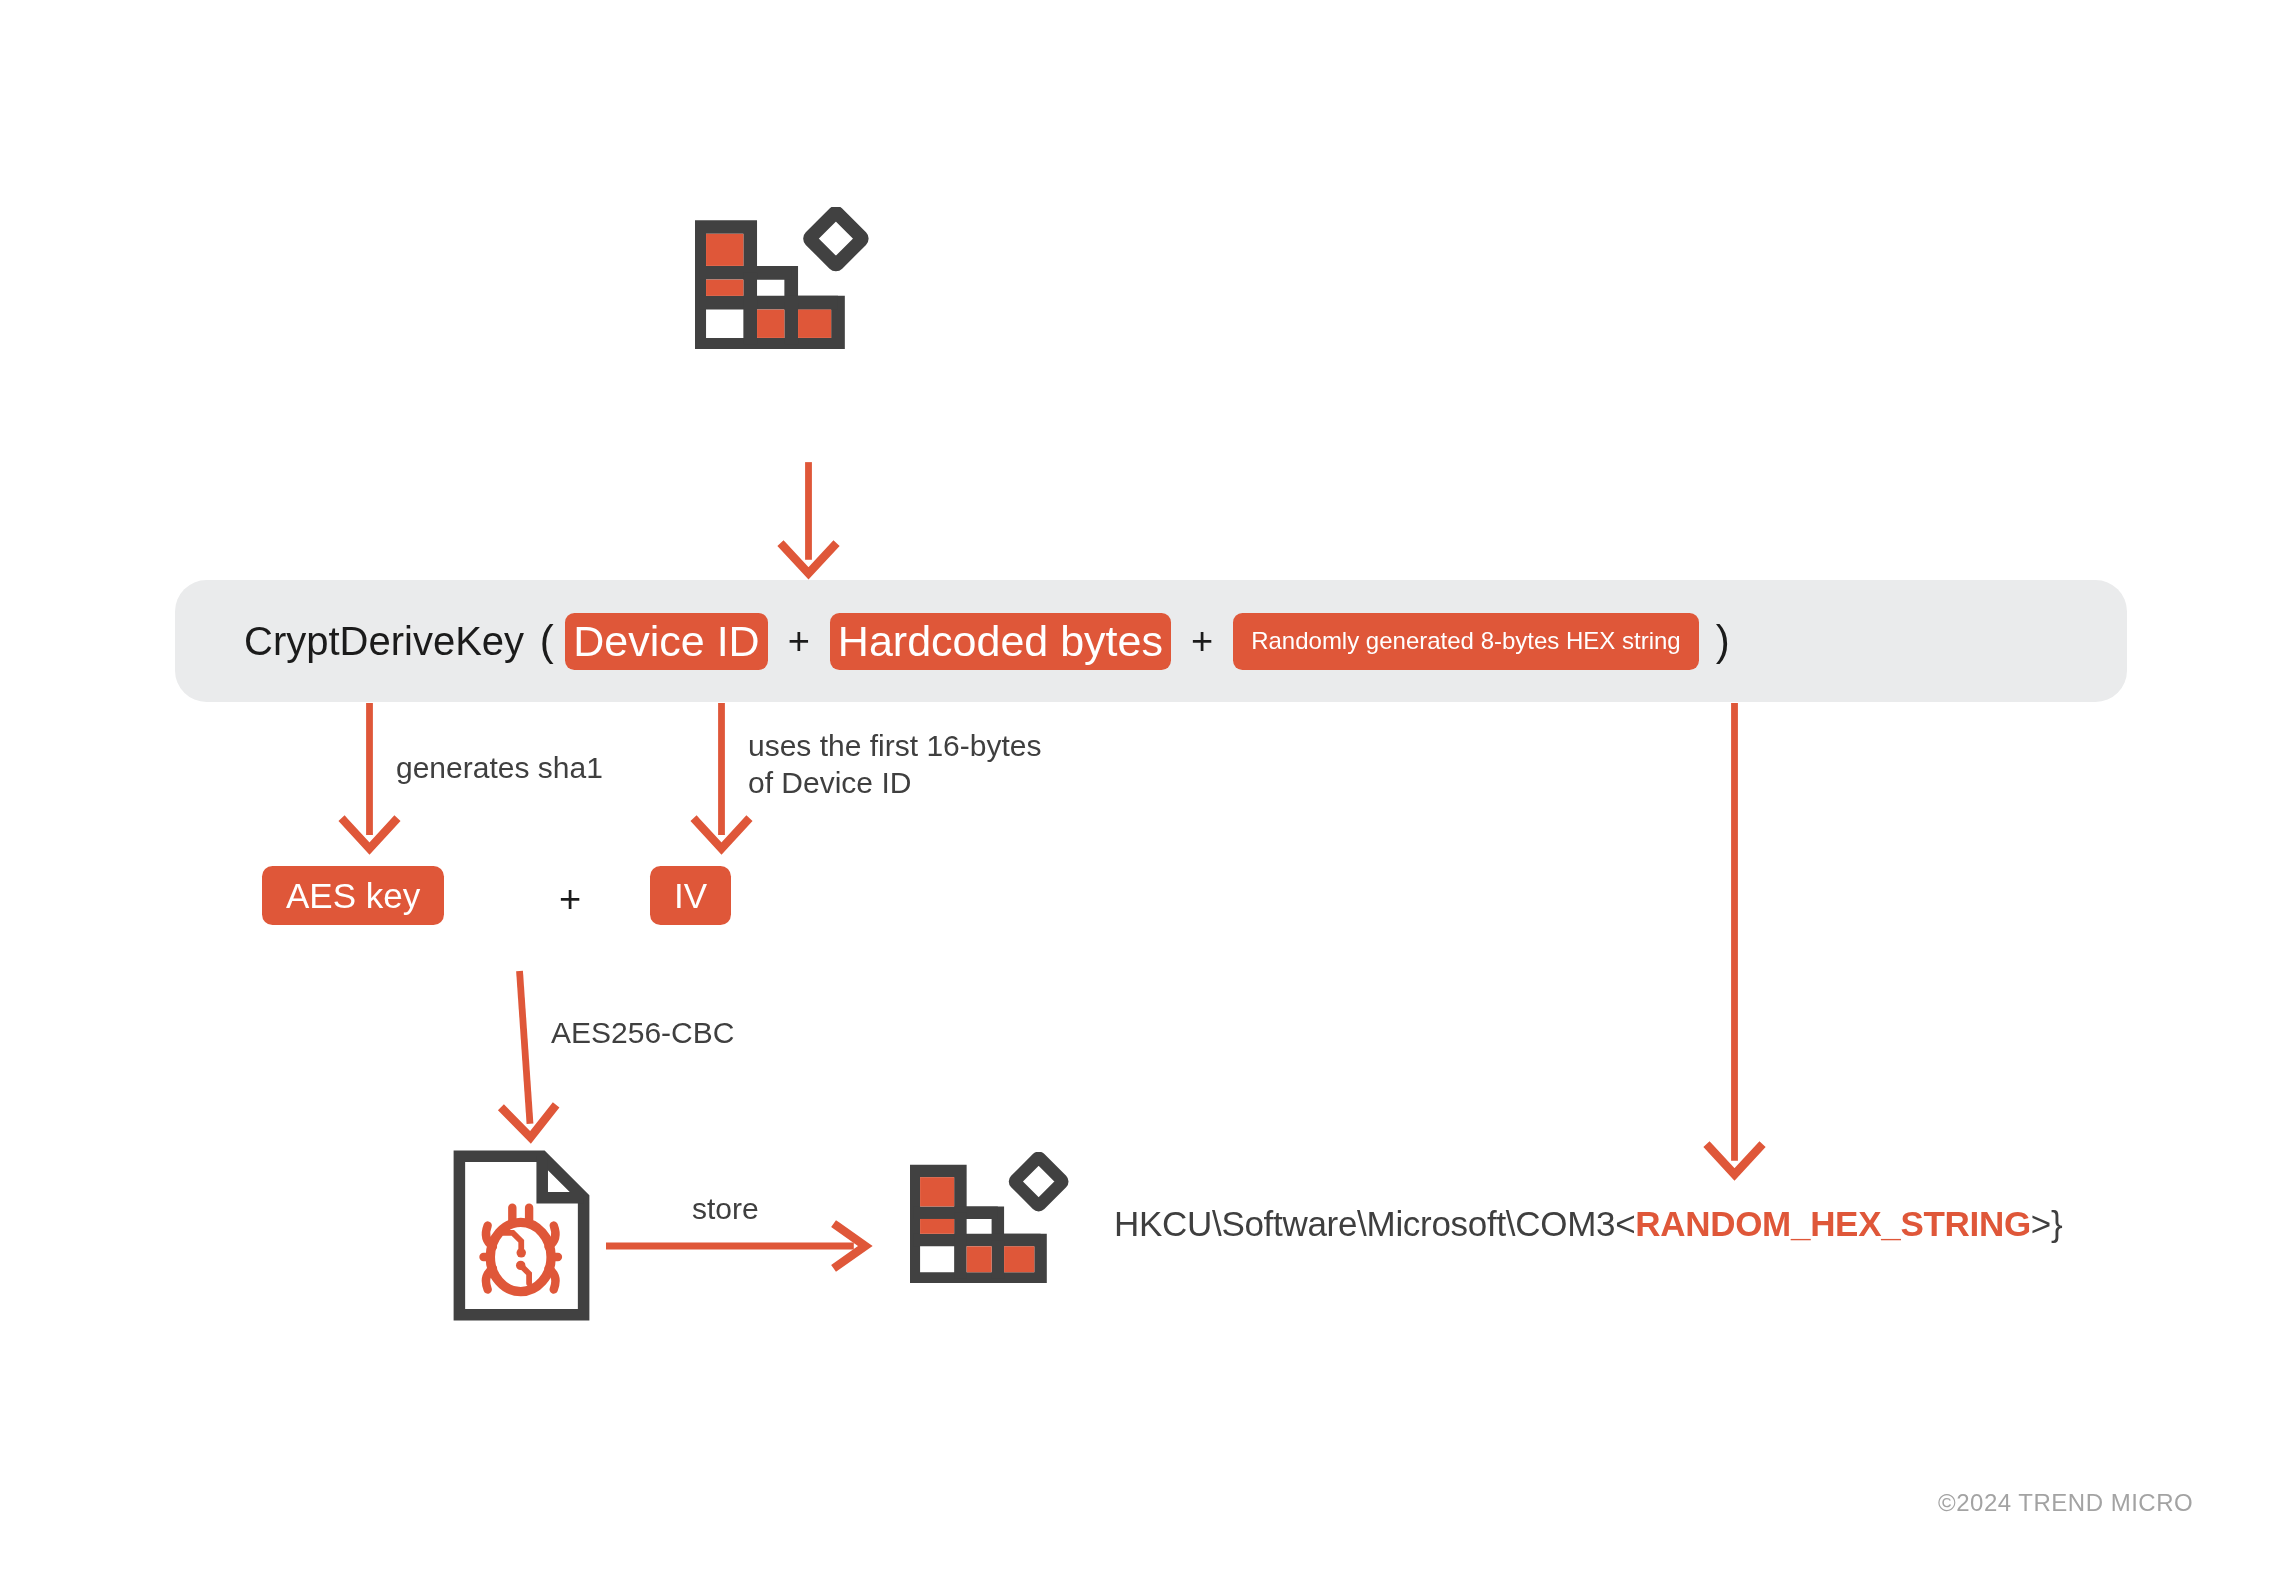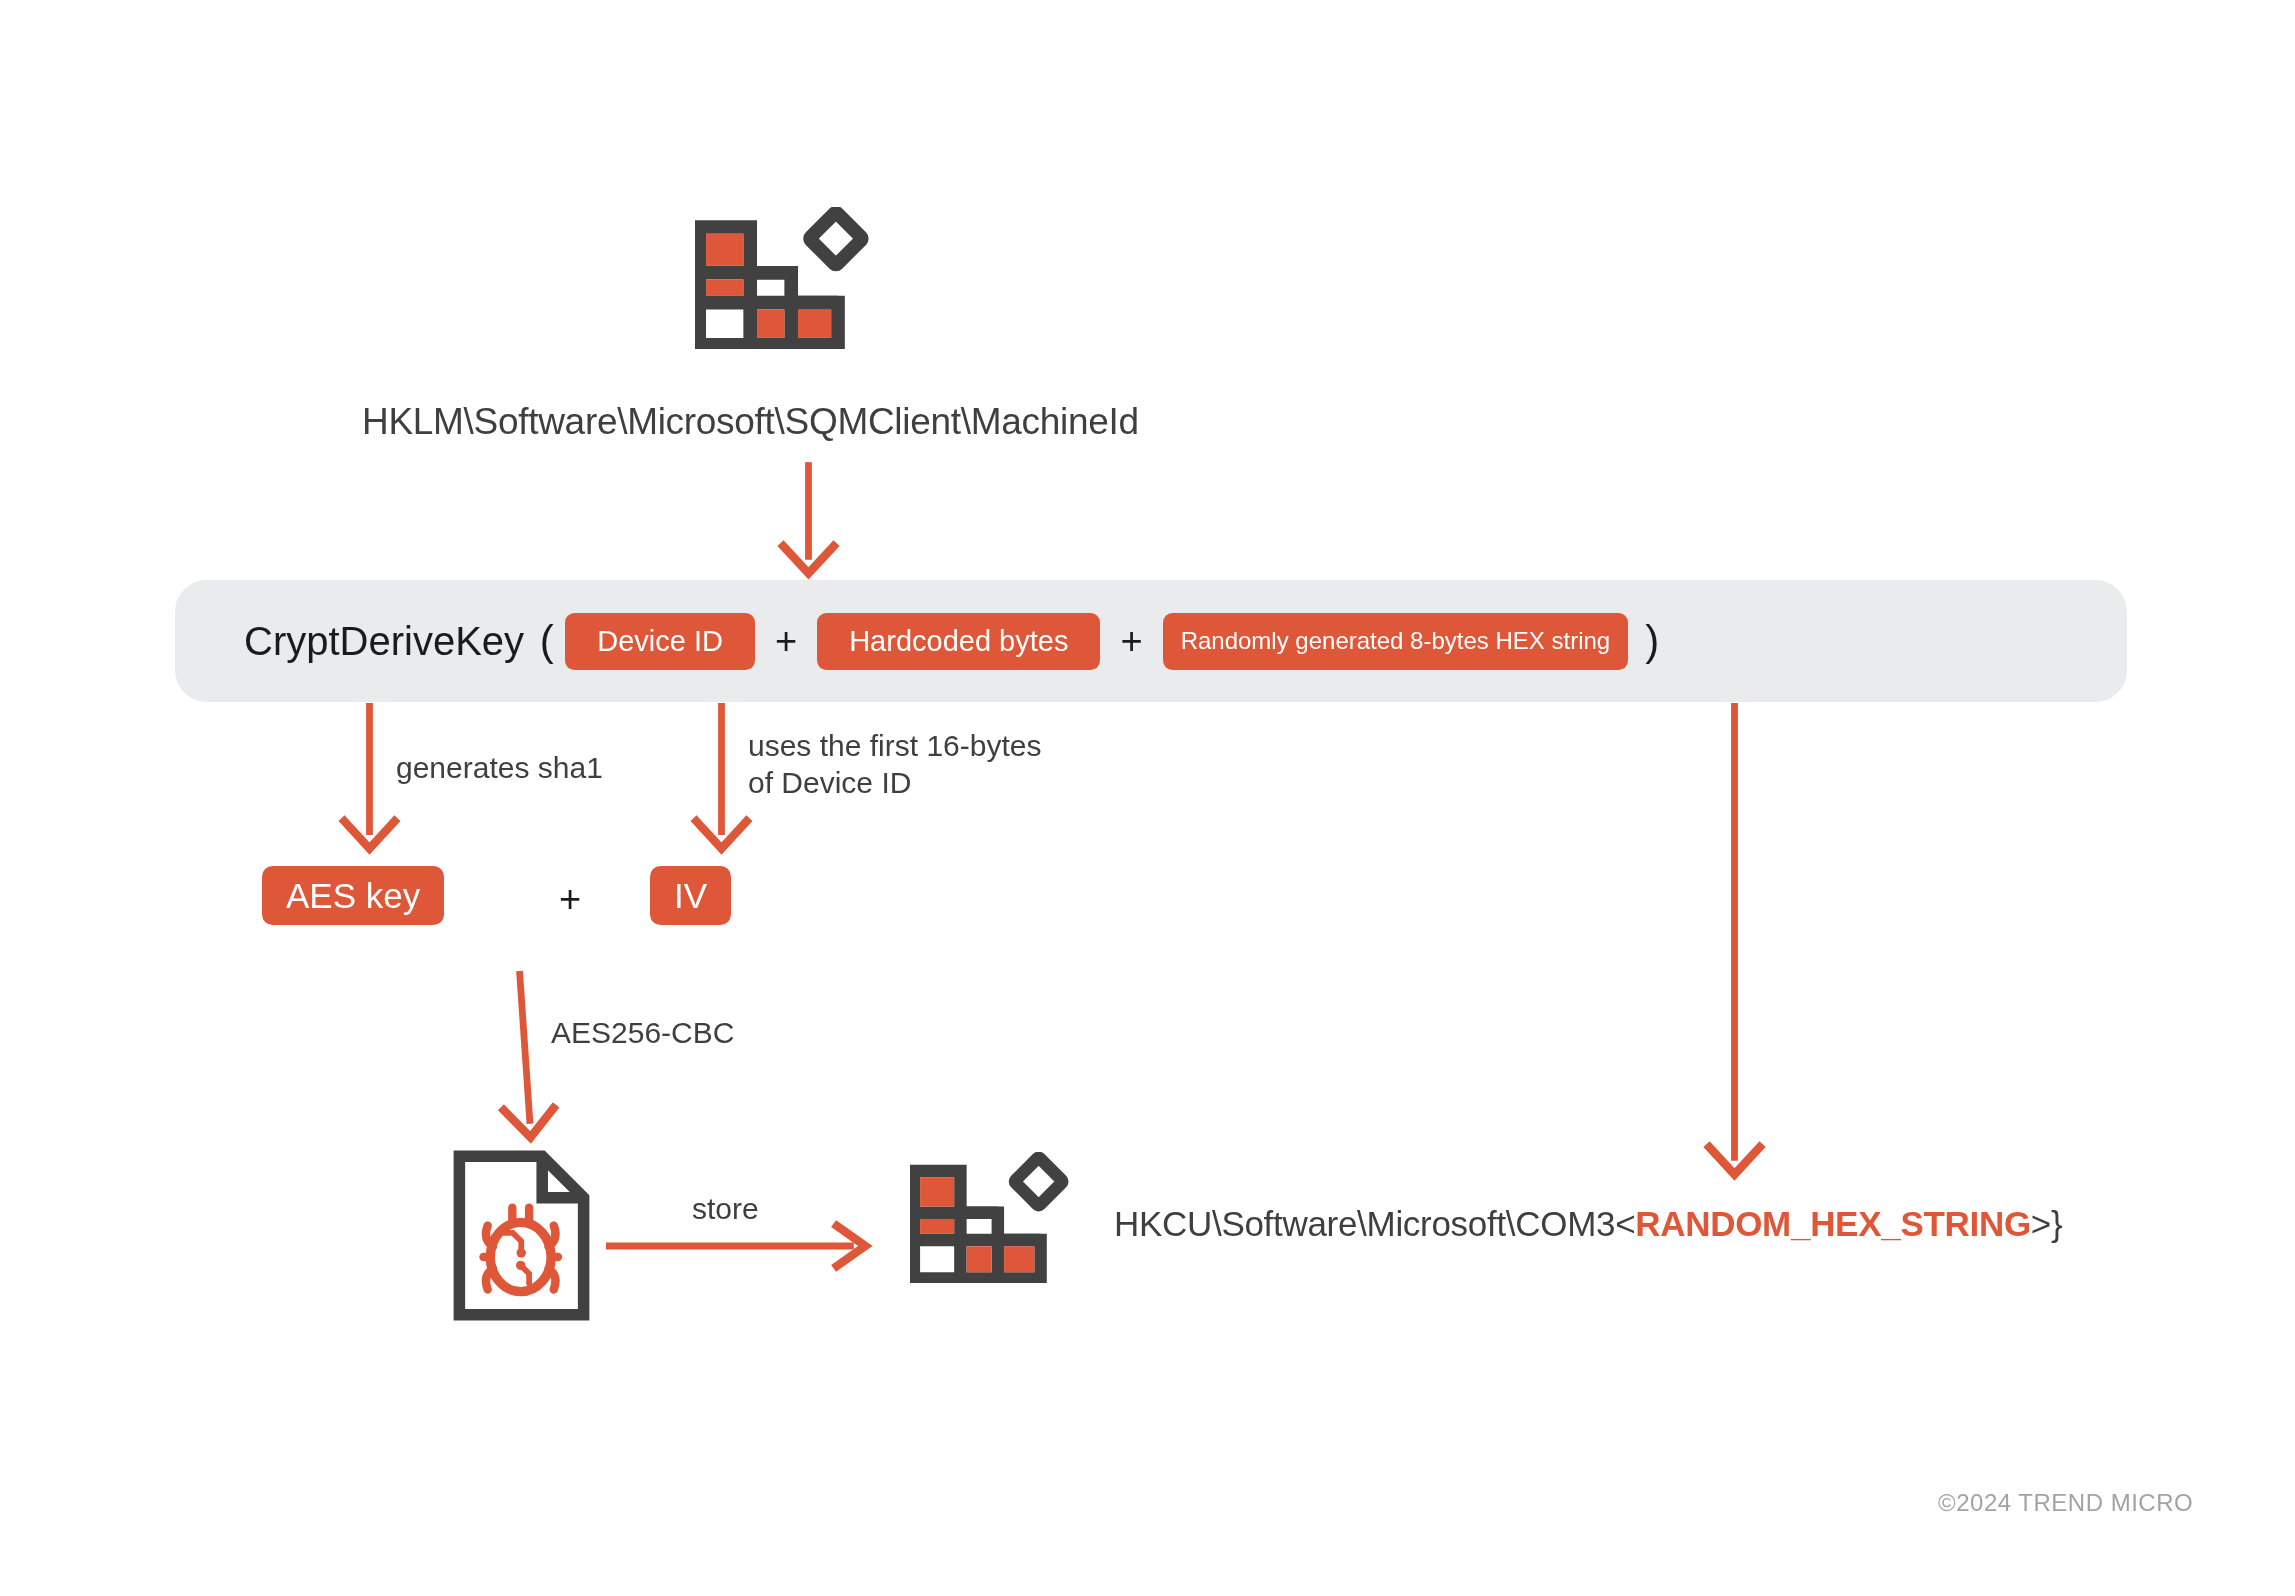--- a/index.html
+++ b/index.html
@@ -79,21 +79,21 @@
   .pill {
     background: #DF5739;
     color: #ffffff;
     border-radius: 9.4px;
     display: flex;
     align-items: center;
     justify-content: center;
     box-sizing: border-box;
     white-space: nowrap;
   }
-  .pill-lg { font-size: 29px; height: 57px; padding: 0 32px; }
+  .pill-lg { font-size: 43px; height: 57px; padding: 0 8px; }
   .pill-sm { font-size: 24px; height: 57px; padding: 0 18px; }
   .pill-key { font-size: 35px; height: 59px; padding: 5px 24px; border-radius: 10.5px; }
 
   
   .arrow-svg { display: block; overflow: visible; }
 
   
   .icon-svg { display: block; }
 </style>
 </head>
@@ -118,21 +118,20 @@
         <rect x="118" y="195" width="52" height="54" fill="#DF5739"></rect>
         <rect x="196" y="195" width="63" height="54" fill="#DF5739"></rect>
       </g>
 
       <g transform="rotate(45 268 60)">
         <rect x="232" y="24" width="72" height="72" fill="none" stroke="#414141" stroke-width="26" rx="4"></rect>
       </g>
     </svg>
   </div>
 
-  <div class="abs reg-path-top" style="left:362px; top:401px;">HKLM\Software\Microsoft\SQMClient\MachineId</div>
 
   <div class="abs" style="left:756px; top:462px;">
     <svg class="arrow-svg" width="105" height="121" viewBox="0 0 200 230">
       <line x1="100" y1="0" x2="100" y2="186" stroke="#DF5739" stroke-width="13"></line>
       <polyline points="52,160 100,212 148,160" fill="none" stroke="#DF5739" stroke-width="16" stroke-linecap="square"></polyline>
     </svg>
   </div>
 
   <div class="abs formula-bar" style="left:175px; top:580px; width:1952px; height:122px; padding:0 25px;">
 

